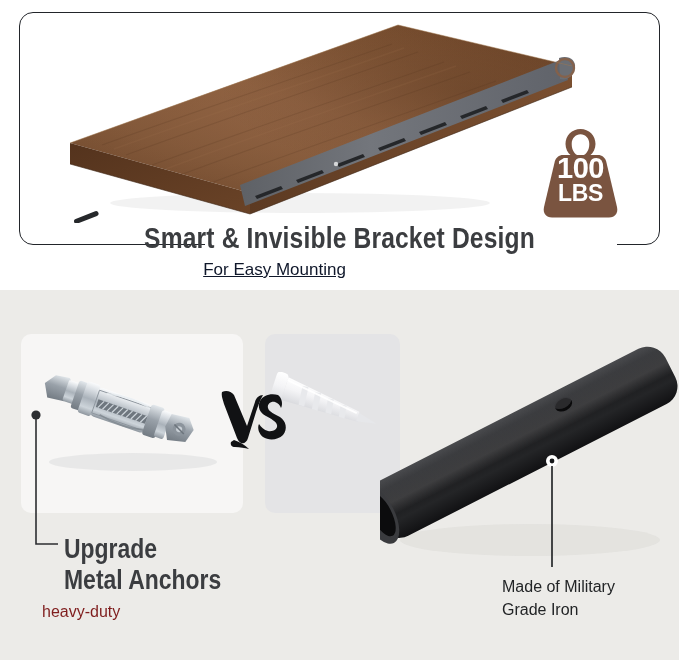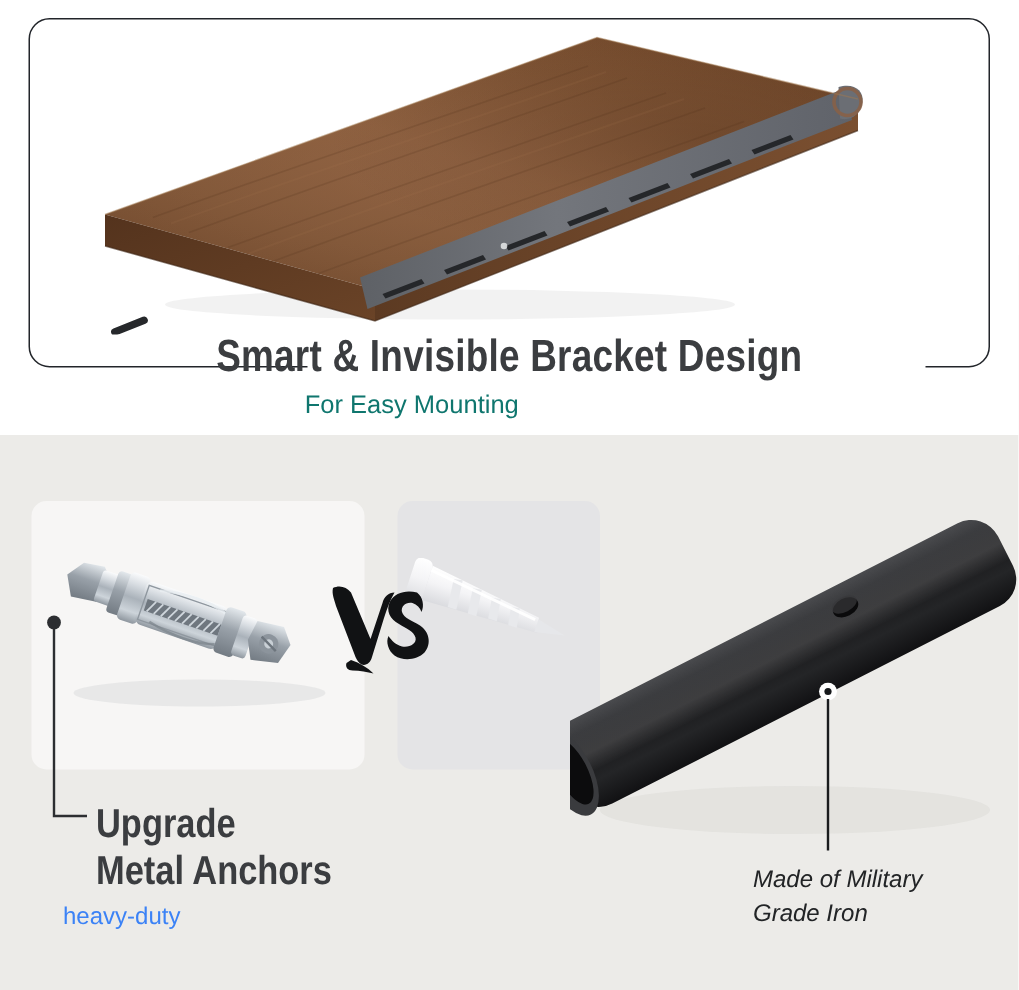--- a/index.html
+++ b/index.html
@@ -107,22 +107,23 @@
     letter-spacing: 0.2px;
     white-space: nowrap;
   }
   #subheadline {
     position: absolute;
     left: 0; top: 259px;
     width: 549px;
     text-align: center;
     font-size: 17px;
     line-height: 22px;
-    color: #0f766e;
+    color: #0f172a;
     white-space: nowrap;
+    text-decoration: underline;
   }
 
   
   #bottom-section {
     position: absolute;
     left: 0; top: 290px;
     width: 679px;
     height: 370px;
     background: #ecebe8;
     overflow: hidden;
@@ -179,36 +180,35 @@
     font-family: "Liberation Sans Narrow", "Liberation Sans", sans-serif;
     transform: scaleX(0.85);
     transform-origin: 0 0;
     white-space: pre;
   }
   .callout-sub {
     position: absolute;
     left: 18px; top: 200px;
     font-size: 16px;
     line-height: 20px;
-    color: #3b82f6;
+    color: #7f1d1d;
     white-space: nowrap;
   }
   #callout-right {
     position: absolute;
     left: 496px; top: 455px;
     width: 175px; height: 170px;
   }
   .callout-right-text {
     position: absolute;
     left: 6px; top: 120px;
     font-size: 16px;
     line-height: 23px;
     color: #222426;
     white-space: pre-line;
-    font-style: italic;
   }
 </style>
 </head>
 <body>
 
 <div id="page">
 
   <div id="top-section">
 
     <div class="outline-box"></div>
@@ -295,20 +295,32 @@
         </g>
 
         <circle cx="296" cy="146" r="2.2" fill="#e8e9ea" opacity="0.85"></circle>
 
         <polyline points="30,125 358,7 532,48" fill="none" stroke="#a07750" stroke-width="1" opacity="0.5"></polyline>
 
         <polyline points="30,146 210,196 532,69" fill="none" stroke="#3f2615" stroke-width="1" opacity="0.6"></polyline>
       </svg>
     </div>
 
+    <div id="weight-badge">
+      <svg width="95" height="96" viewBox="0 0 95 96">
+        <g fill="#7a5440">
+          <path d="M47.5 2 C56 2 62.5 8.6 62.5 17 C62.5 21.6 60.4 25.8 57 28.5 L49.5 28.5 C53.4 27.7 56.3 22.8 56.3 17 C56.3 11.1 52.3 7.3 47.5 7.3 C42.7 7.3 38.7 11.1 38.7 17 C38.7 22.8 41.6 27.7 45.5 28.5 L38 28.5 C34.6 25.8 32.5 21.6 32.5 17 C32.5 8.6 39 2 47.5 2 Z"></path>
+          <path d="M30 28 L65 28 C69 28 72 30.5 73.2 34.5 L84 80 C85.4 86.2 82 90.5 76 90.5 L19 90.5 C13 90.5 9.6 86.2 11 80 L21.8 34.5 C23 30.5 26 28 30 28 Z"></path>
+        </g>
+      </svg>
+      <div class="badge-text">
+        <div class="badge-num">100</div>
+        <div class="badge-unit">LBS</div>
+      </div>
+    </div>
 
     <div class="outline-mask"></div>
 
     <div id="headline">Smart &amp; Invisible Bracket Design</div>
     <div id="subheadline">For Easy Mounting</div>
   </div>
 
   <div id="bottom-section"></div>
 
   <div class="photo-panel" id="panel-metal"></div>

